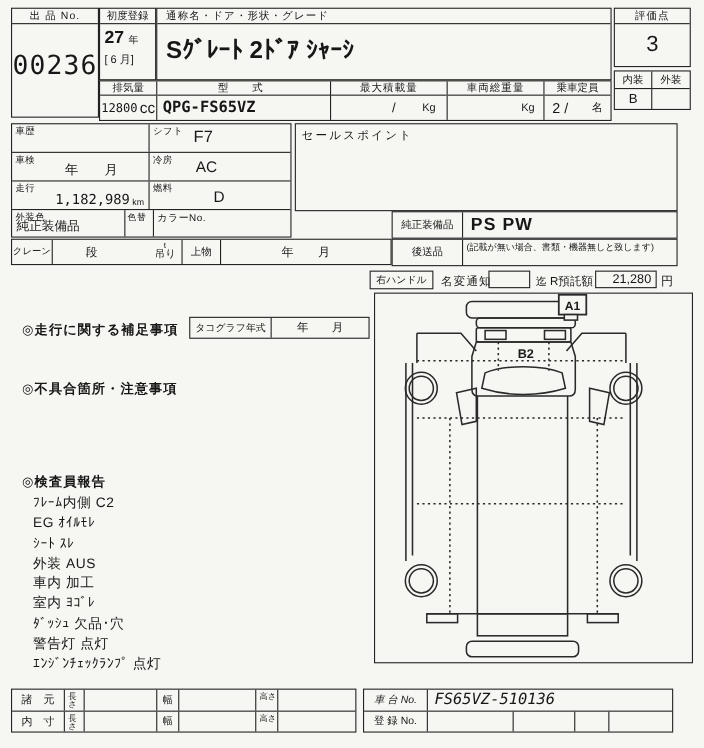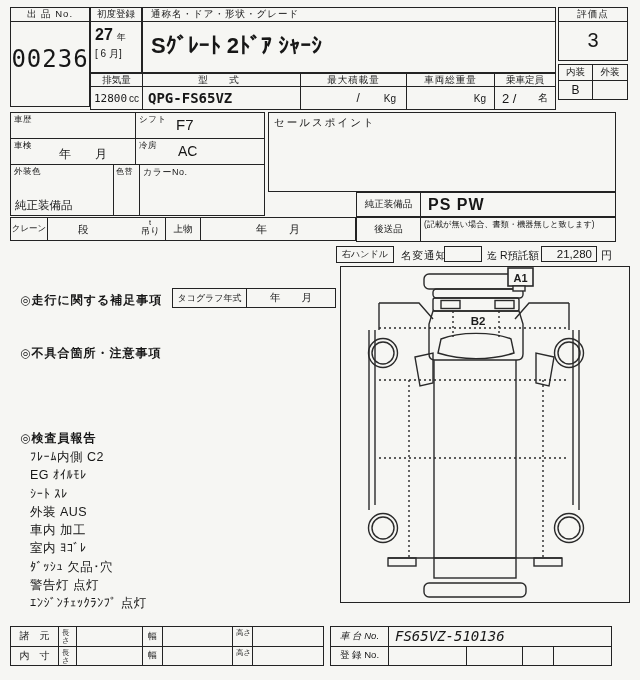--- a/index.html
+++ b/index.html
@@ -63,21 +63,21 @@
     <div class="cell br ctr" style="width:34px;font-size:12px;">B</div>
     <div class="cell ctr" style="flex:1;font-size:12px;"></div>
   </div>
 </div>
 
 <div class="box flex" style="left:90px;top:73px;width:466px;height:37px;">
   <div class="cell col br" style="width:52px;">
     <div class="hdr" style="height:13px;letter-spacing:0;">排気量</div>
     <div class="ctr" style="flex:1;">
       <span class="mono" style="font-size:11px;">12800</span>
-      <span style="font-size:10px;margin-left:2px;">cc</span>
+      <span style="font-size:14px;margin-left:2px;">cc</span>
     </div>
   </div>
   <div class="cell col br" style="width:158px;">
     <div class="hdr" style="height:13px;letter-spacing:6px;">型　式</div>
     <div style="flex:1;display:flex;align-items:center;padding-left:5px;font-size:14px;font-weight:600;" class="mono">QPG-FS65VZ</div>
   </div>
   <div class="cell col br" style="width:106px;">
     <div class="hdr" style="height:13px;">最大積載量</div>
     <div style="flex:1;display:flex;align-items:center;justify-content:flex-end;padding-right:10px;">
       <span style="font-size:12px;margin-right:24px;">/</span>
@@ -108,20 +108,31 @@
     </div>
   </div>
   <div class="flex bb" style="height:25px;">
     <div class="cell br" style="width:125px;">
       <span class="sl">車検</span>
       <span class="txt" style="left:48px;top:7px;font-size:12px;">年　　月</span>
     </div>
     <div class="cell" style="flex:1;">
       <span class="sl">冷房</span>
       <span class="txt" style="left:42px;top:4px;font-size:14px;">AC</span>
+    </div>
+  </div>
+  <div class="flex bb" style="height:25px;">
+    <div class="cell br" style="width:125px;">
+      <span class="sl">走行</span>
+      <span class="txt mono" style="right:17px;bottom:2px;font-size:12.5px;">1,182,989</span>
+      <span class="txt" style="right:4px;bottom:2px;font-size:8px;">km</span>
+    </div>
+    <div class="cell" style="flex:1;">
+      <span class="sl">燃料</span>
+      <span class="txt" style="left:58px;top:6px;font-size:14px;">D</span>
     </div>
   </div>
   <div class="flex" style="flex:1;">
     <div class="cell br" style="width:103px;">
       <span class="sl">外装色</span>
       <span class="txt" style="left:4px;bottom:2px;font-size:11.5px;">純正装備品</span>
     </div>
     <div class="cell br" style="width:26px;">
       <span class="sl" style="font-size:8px;left:2px;">色替</span>
     </div>

